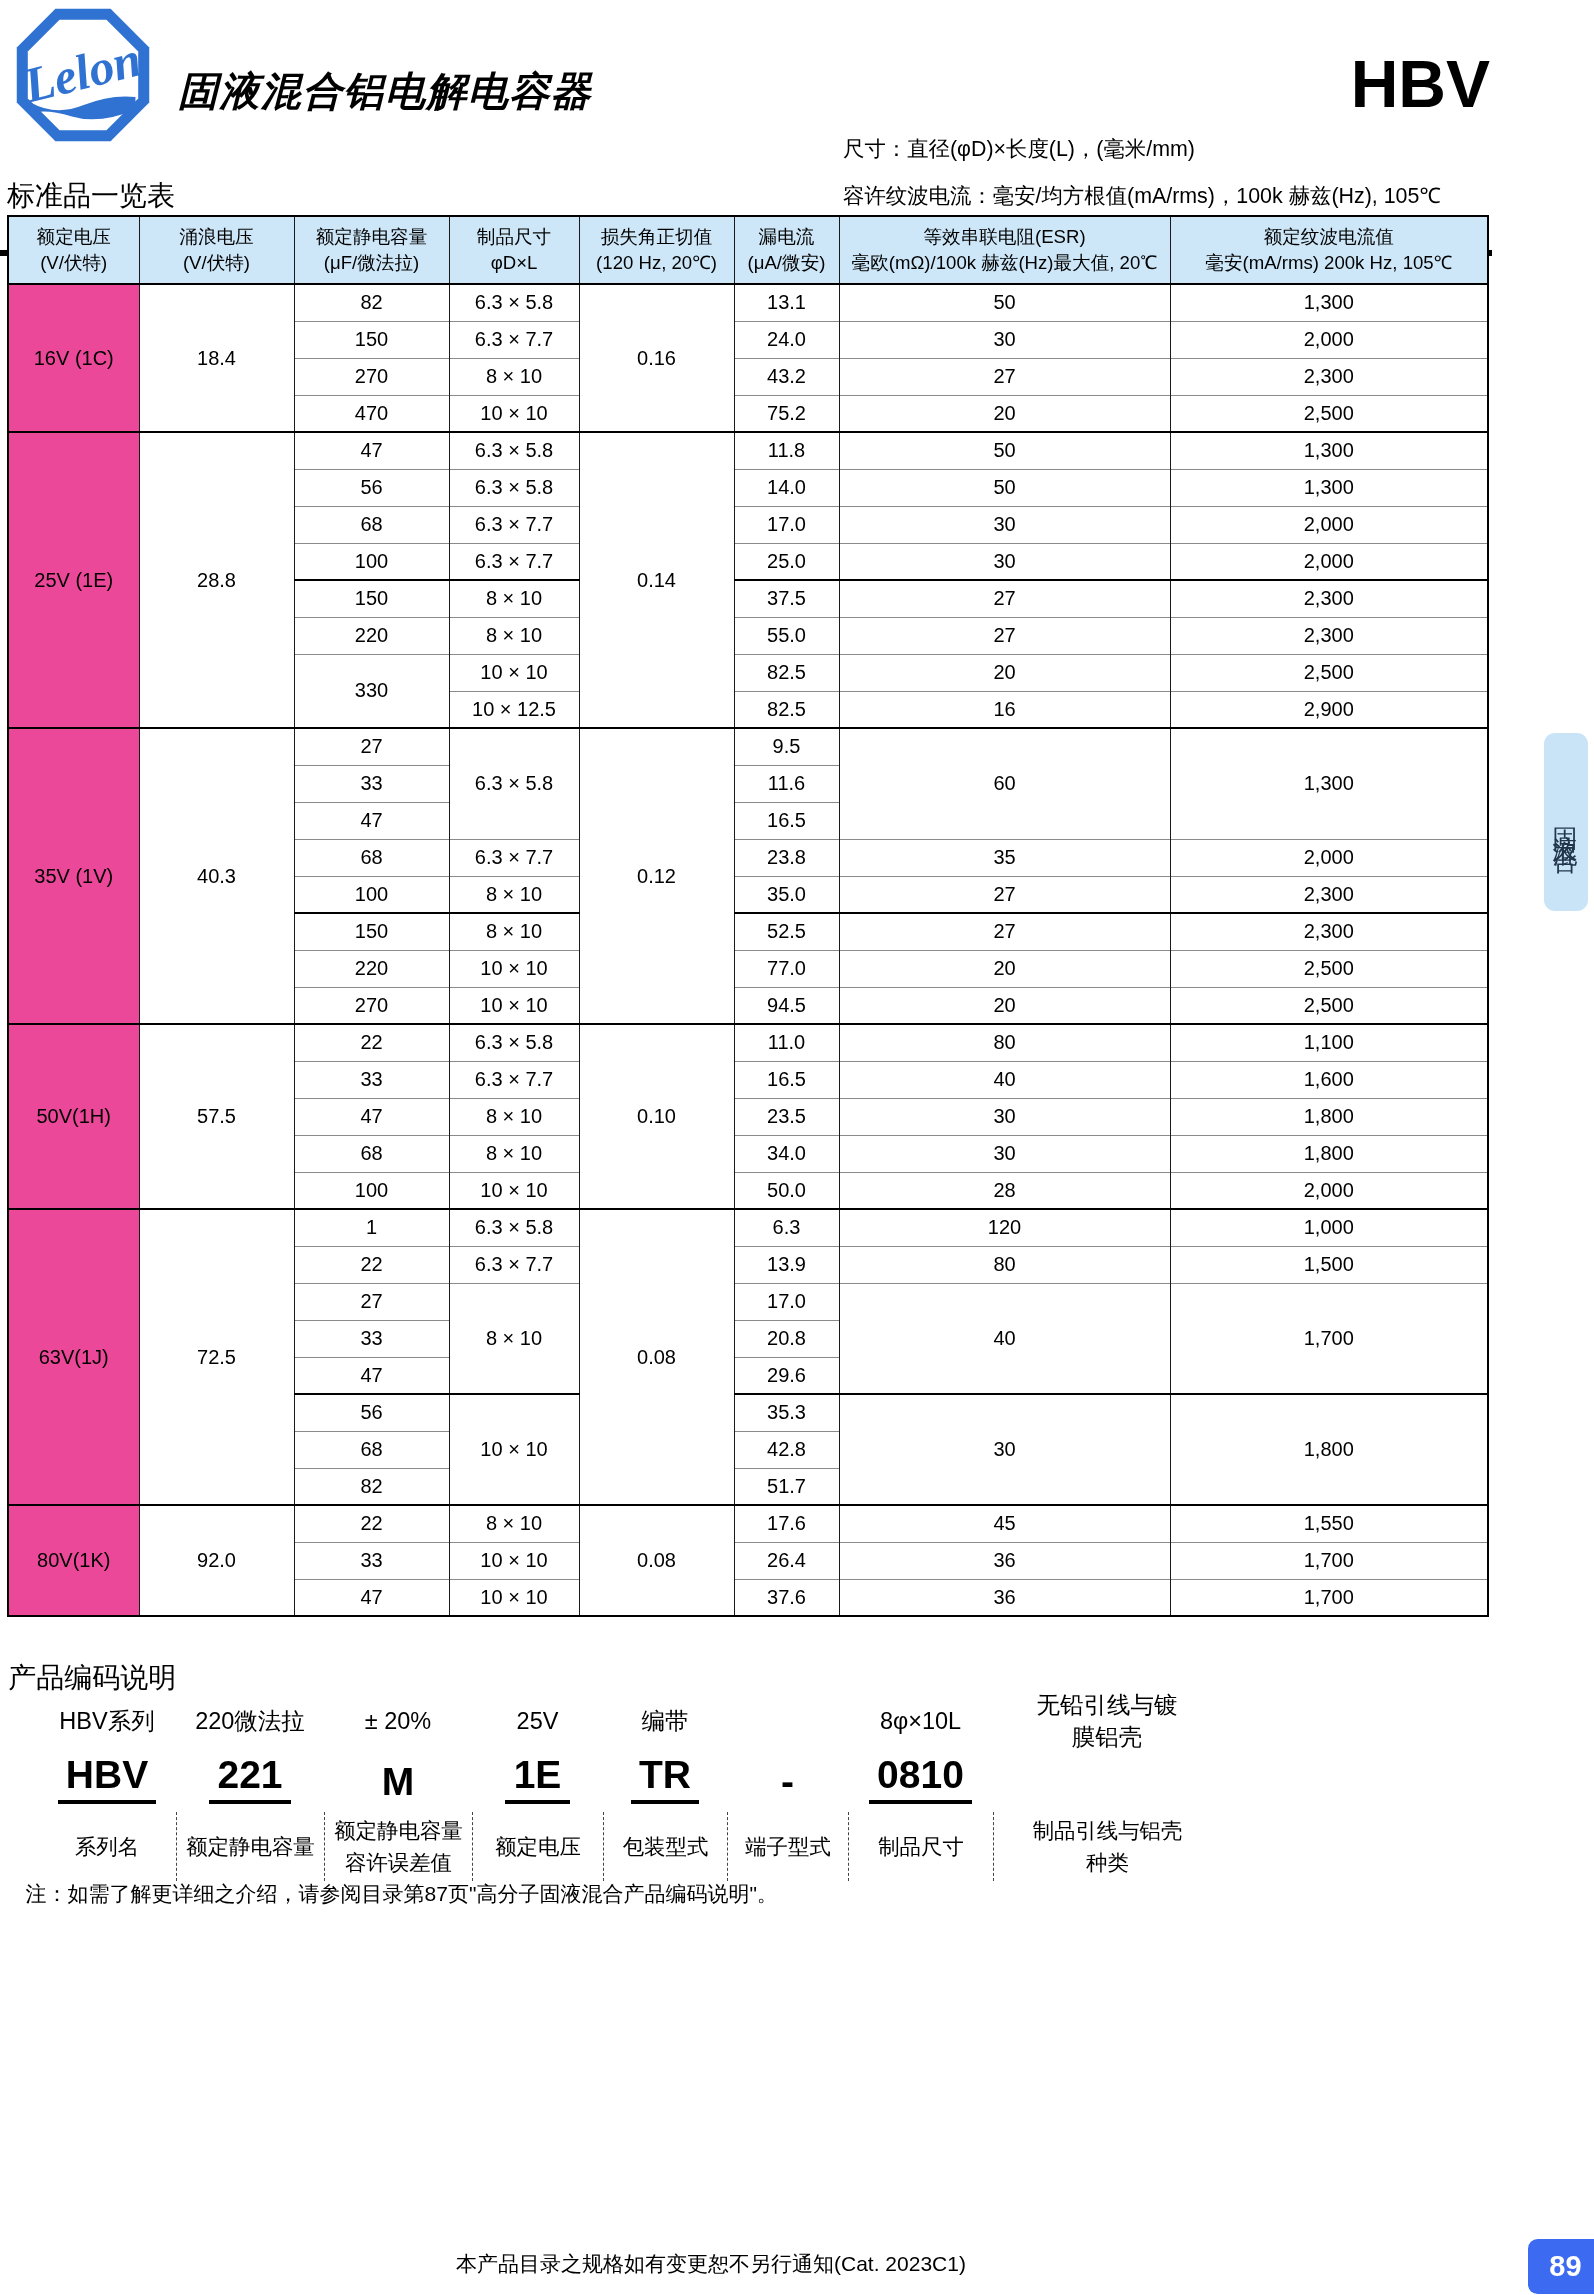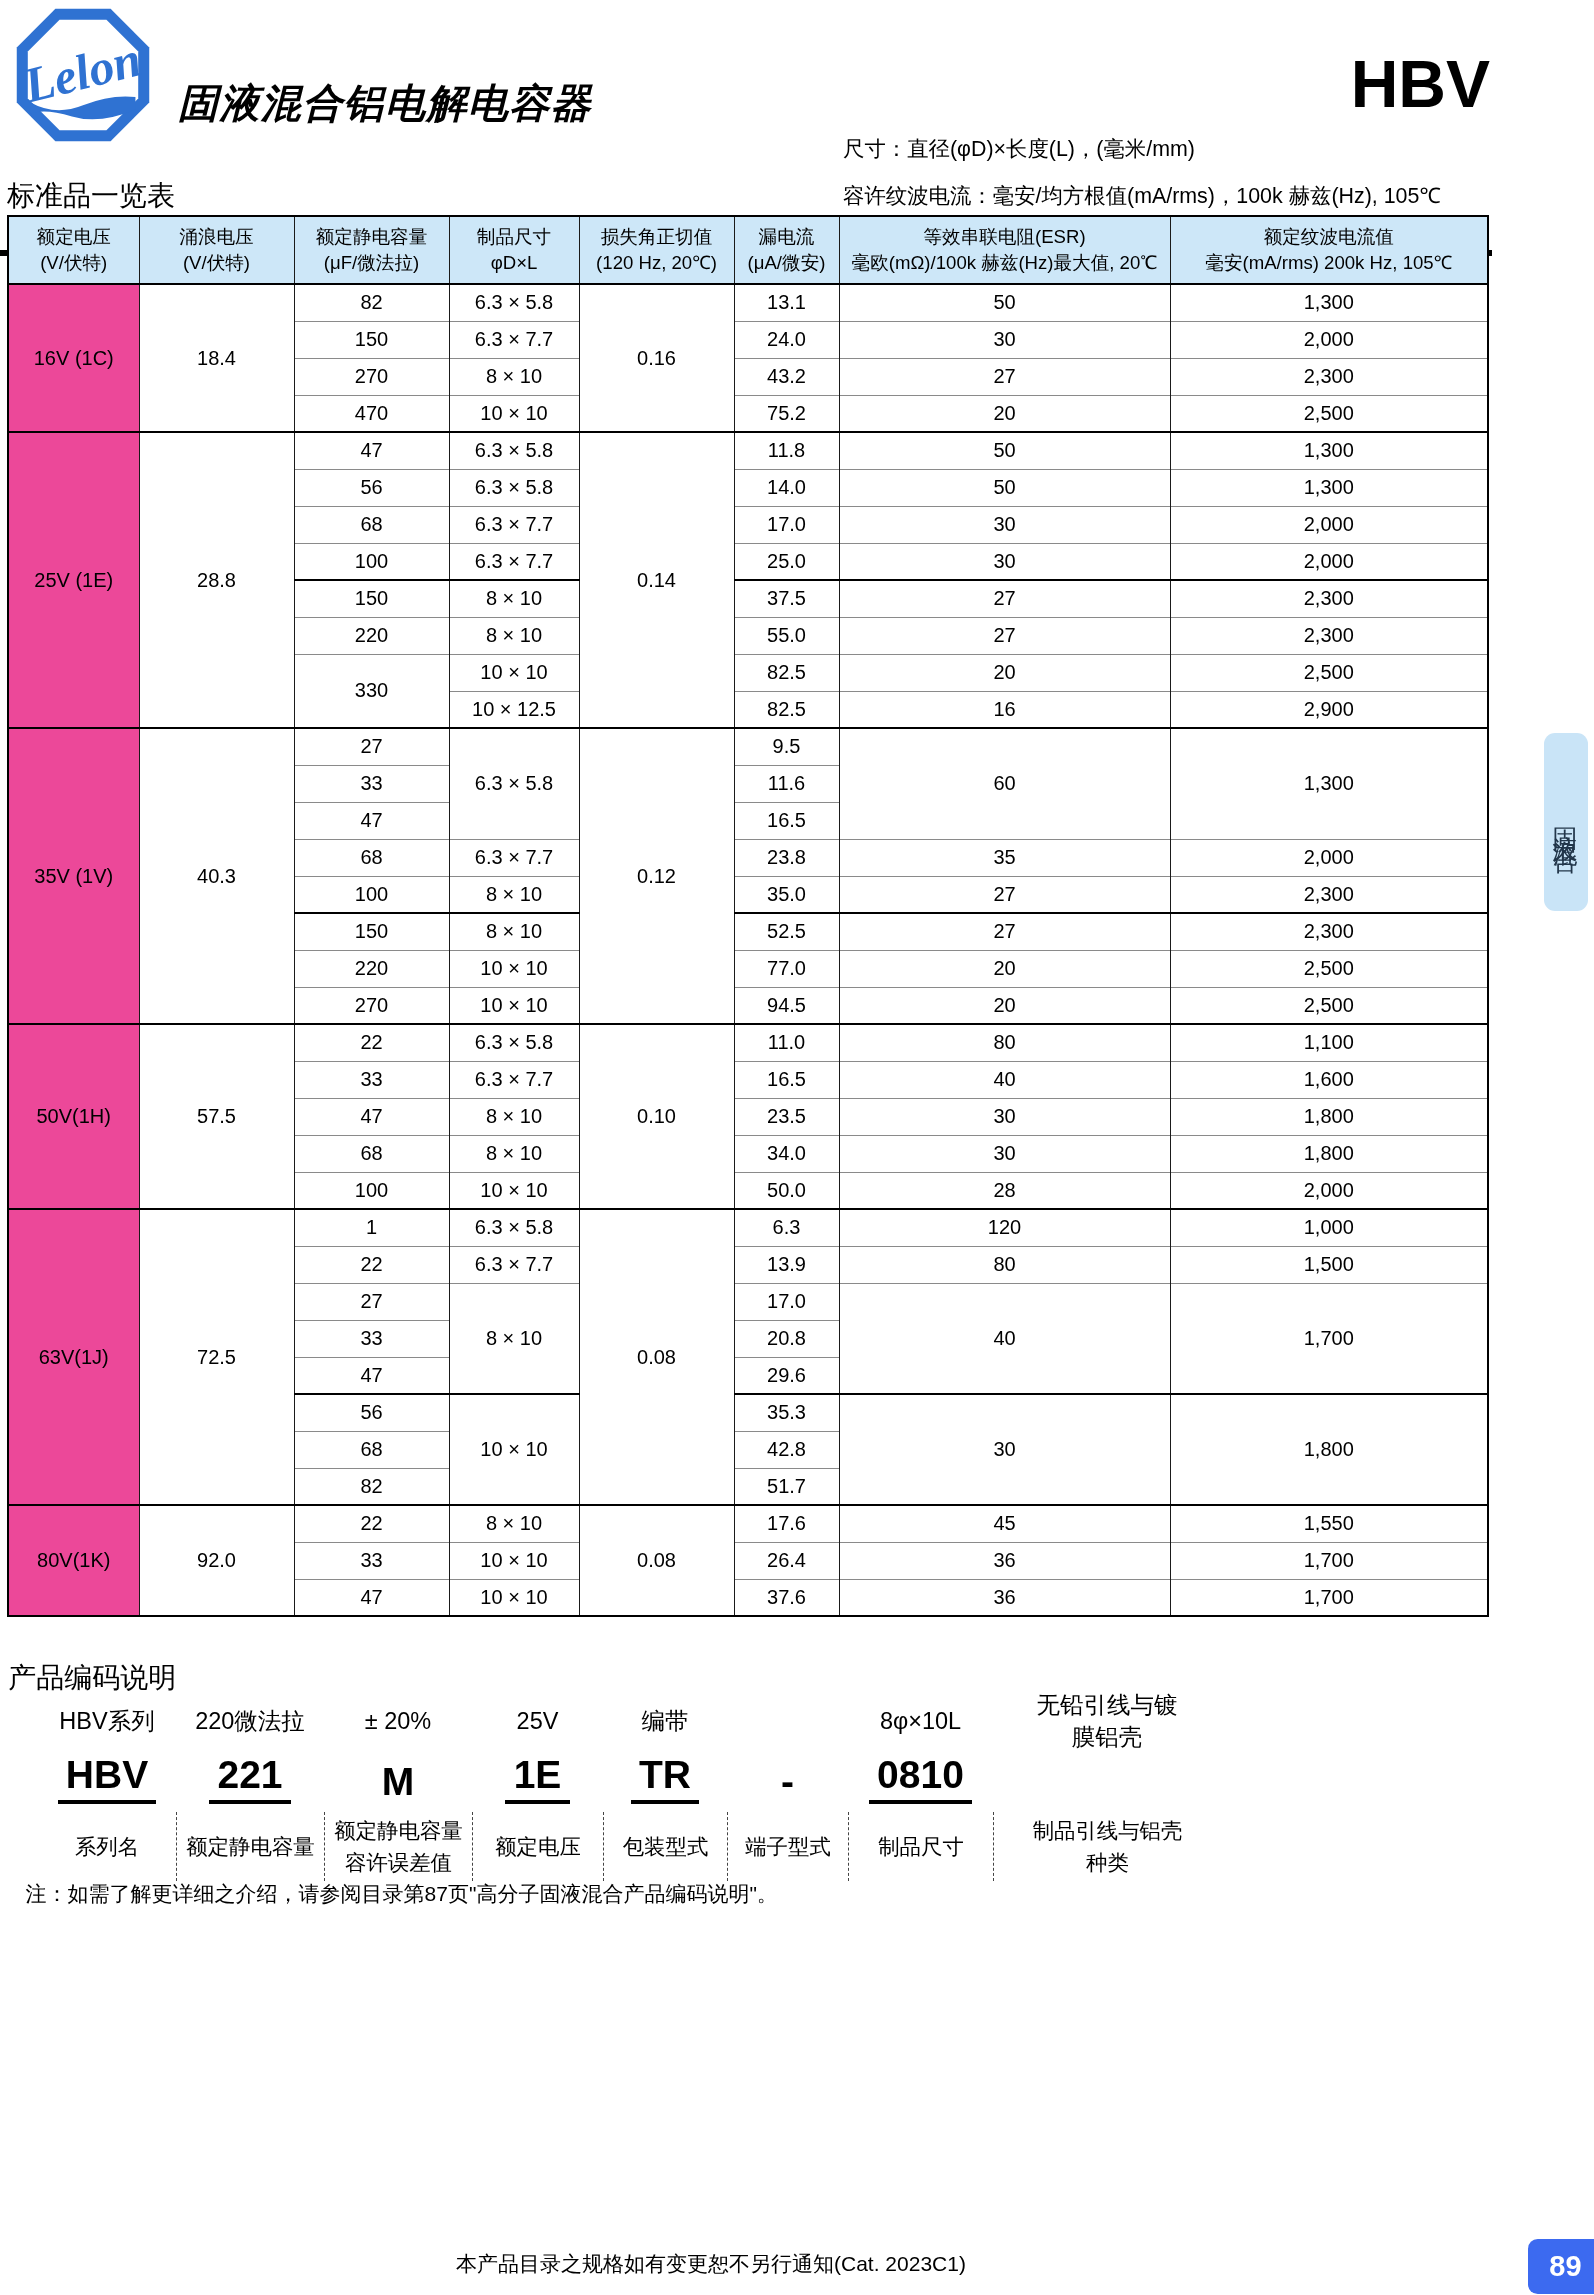--- a/index.html
+++ b/index.html
@@ -1,20 +1,20 @@
 <!DOCTYPE html>
 <html style="font-size:11px"><head>
 <meta charset="utf-8">
 <style>
   html,body{margin:0;padding:0;background:#e8e8e8;}
   .page{position:relative;width:1595px;height:2295px;background:#fff;overflow:hidden;
         font-family:"Liberation Sans",sans-serif;color:#000;}
   
   .logo{position:absolute;left:12.4px;top:5.5px;width:142px;height:138px;}
-  .doc-title{position:absolute;left:178px;top:76px;font-size:40px;font-weight:bold;font-style:italic;letter-spacing:1.4px;}
+  .doc-title{position:absolute;left:178px;top:64px;font-size:40px;font-weight:bold;font-style:italic;letter-spacing:1.4px;}
   .hbv{position:absolute;right:105px;top:46px;font-size:66px;font-weight:bold;letter-spacing:0px;}
   .header-rule{position:absolute;left:0;top:250px;width:1492px;height:5.5px;background:#000;}
   .dim-note{position:absolute;left:843px;top:134px;font-size:21.4px;}
   .ripple-note{position:absolute;left:843px;top:180px;font-size:21.4px;}
   .table-title{position:absolute;left:7px;top:177px;font-size:28px;text-align:center;}
   
   #spec-table{position:absolute;left:7px;top:215px;border-collapse:collapse;table-layout:fixed;
               border:2.1px solid #000;}
   #spec-table th,#spec-table td{border-left:1.4px solid #1a1a1a;border-top:0.7px solid #8a8a8a;
               text-align:center;vertical-align:middle;padding:0;font-size:20px;font-weight:normal;}

